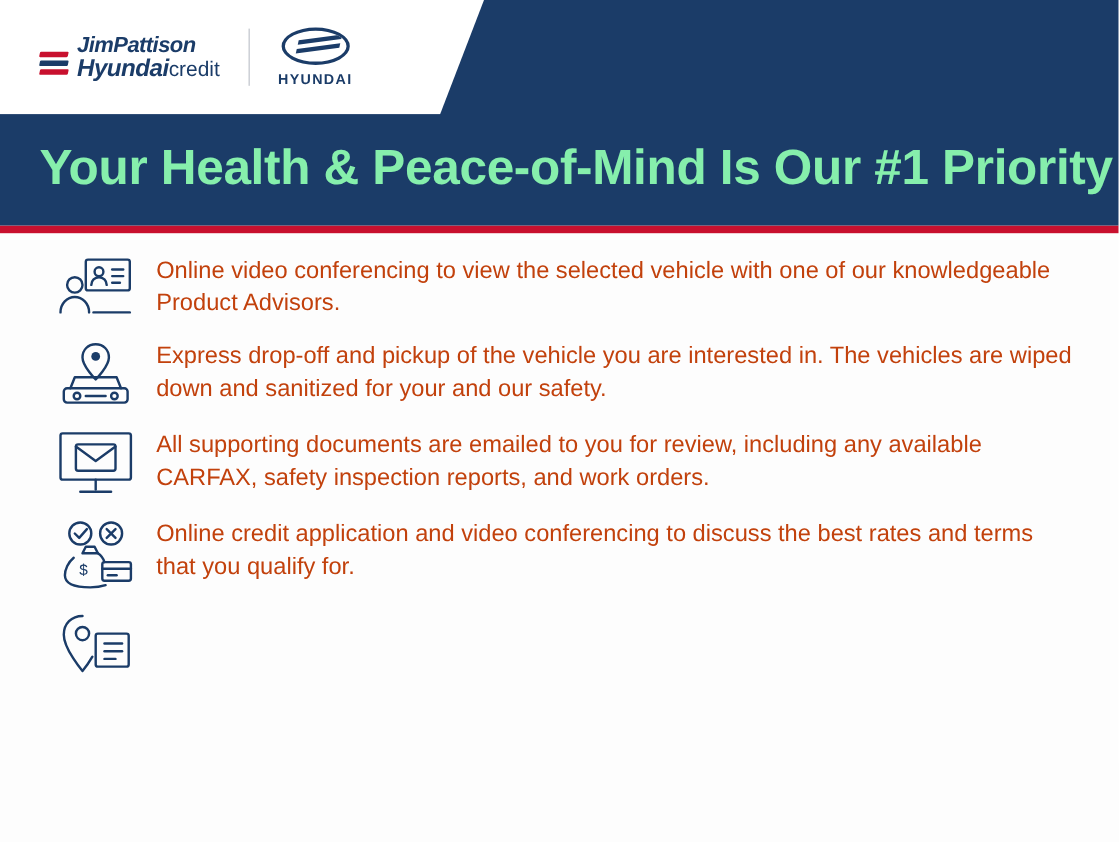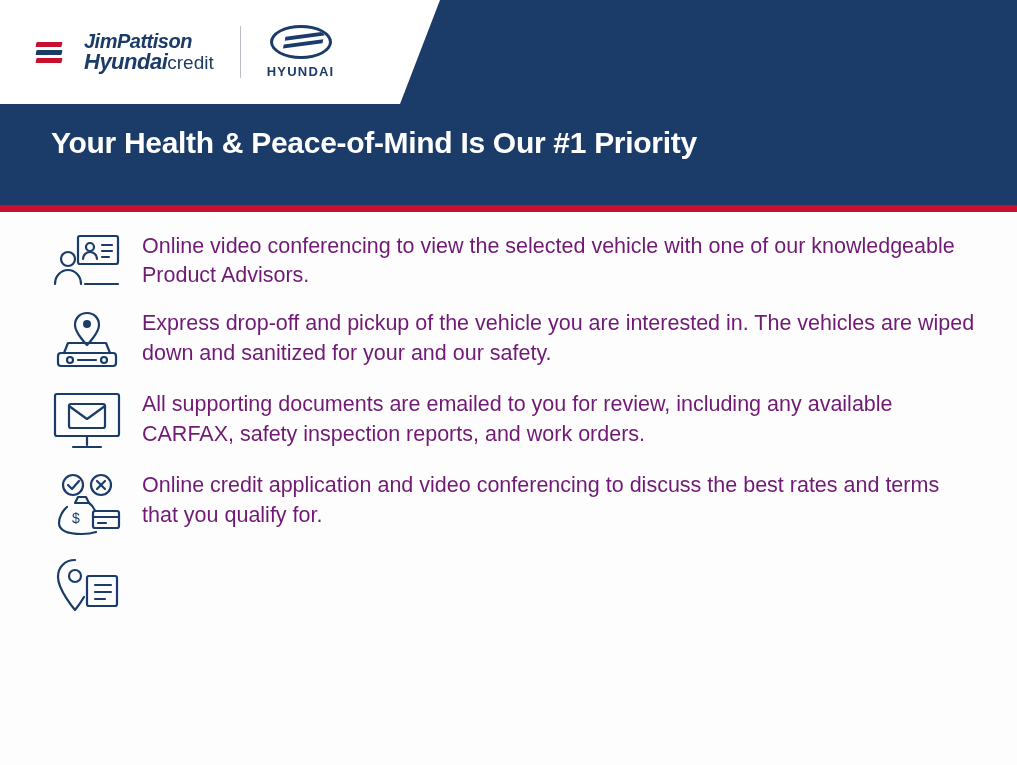--- a/index.html
+++ b/index.html
@@ -40,22 +40,21 @@
     align-items: center;
   }
   .logo-group {
     display: flex;
     align-items: center;
     padding-left: 36px;
   }
   .jp-logo {
     position: relative;
     display: flex;
-    align-items: center;
-    gap: 14px;
+    align-items: flex-end;
   }
   .jp-flag {
     width: 28px;
     height: 32px;
     margin-right: 6px;
     display: flex;
     flex-direction: column;
     justify-content: center;
     gap: 3px;
   }
@@ -126,25 +125,25 @@
   }
   .hy-name {
     font-size: 13px;
     font-weight: bold;
     letter-spacing: 1.2px;
     color: #1b3c68;
     margin-top: 5px;
   }
   .header-title {
     position: absolute;
-    left: 51px;
+    left: 36px;
     top: 126px;
-    font-size: 30px;
-    font-weight: bold;
-    color: #ffffff;
+    font-size: 45px;
+    font-weight: bold;
+    color: #86efac;
     letter-spacing: -0.3px;
   }
   .red-rule {
     width: 1017px;
     height: 7px;
     background: #c8102e;
   }
 
   
   .content {
@@ -158,21 +157,21 @@
   .item-icon {
     flex: 0 0 110px;
     display: flex;
     justify-content: center;
     align-items: center;
     padding-top: 2px;
   }
   .item-text {
     font-size: 21.5px;
     line-height: 1.36;
-    color: #701a75;
+    color: #c2410c;
     padding-top: 2px;
     max-width: 845px;
   }
   svg { display: block; }
   .ic { stroke: #1b3c68; fill: none; stroke-width: 2.2; stroke-linecap: round; stroke-linejoin: round; }
   .icf { fill: #1b3c68; }
 </style>
 </head>
 <body>
 

